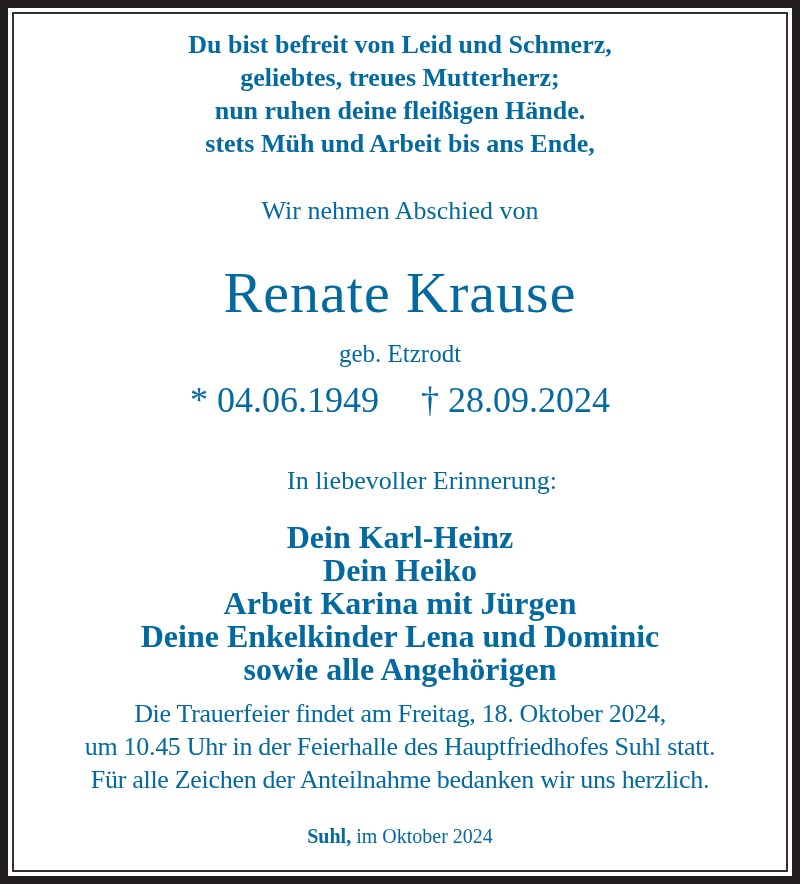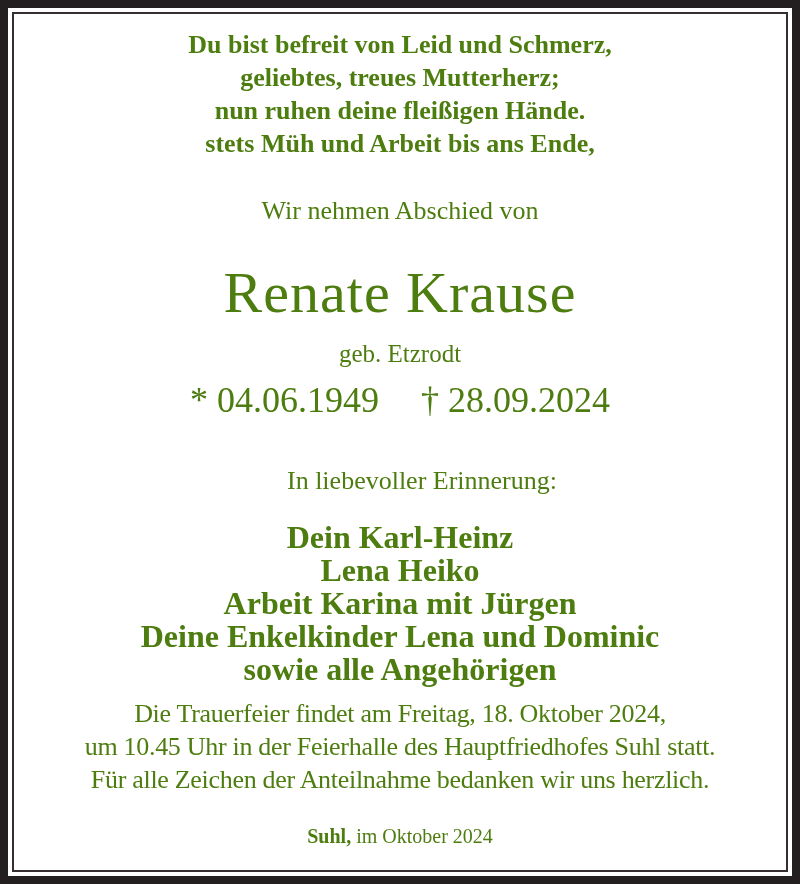--- a/index.html
+++ b/index.html
@@ -16,21 +16,21 @@
     background: #ffffff;
   }
   .frame-inner {
     box-sizing: border-box;
     width: 100%;
     height: 100%;
     border: 2px solid #35302f;
     background: #ffffff;
     text-align: center;
     font-family: "Liberation Serif", "DejaVu Serif", serif;
-    color: #4d7c0f;
+    color: #0369a1;
     overflow: hidden;
   }
   .poem {
     margin-top: 14px;
     font-size: 26px;
     font-weight: bold;
     line-height: 33px;
   }
   .intro {
     margin-top: 34px;
@@ -108,21 +108,21 @@
     <div class="maiden-name">geb. Etzrodt</div>
 
     <div class="dates-row">
       <span class="date-group"><span>*</span> <span>04.06.1949</span></span><span class="gap"></span><span class="date-group"><span>†</span> <span>28.09.2024</span></span>
     </div>
 
     <div class="remembrance-heading">In liebevoller Erinnerung:</div>
 
     <div class="mourners">
       <div>Dein Karl-Heinz</div>
-      <div>Lena Heiko</div>
+      <div>Dein Heiko</div>
       <div>Arbeit Karina mit Jürgen</div>
       <div>Deine Enkelkinder Lena und Dominic</div>
       <div>sowie alle Angehörigen</div>
     </div>
 
     <div class="funeral-info">
       <div>Die Trauerfeier findet am Freitag, 18. Oktober 2024,</div>
       <div>um 10.45 Uhr in der Feierhalle des Hauptfriedhofes Suhl statt.</div>
       <div>Für alle Zeichen der Anteilnahme bedanken wir uns herzlich.</div>
     </div>

